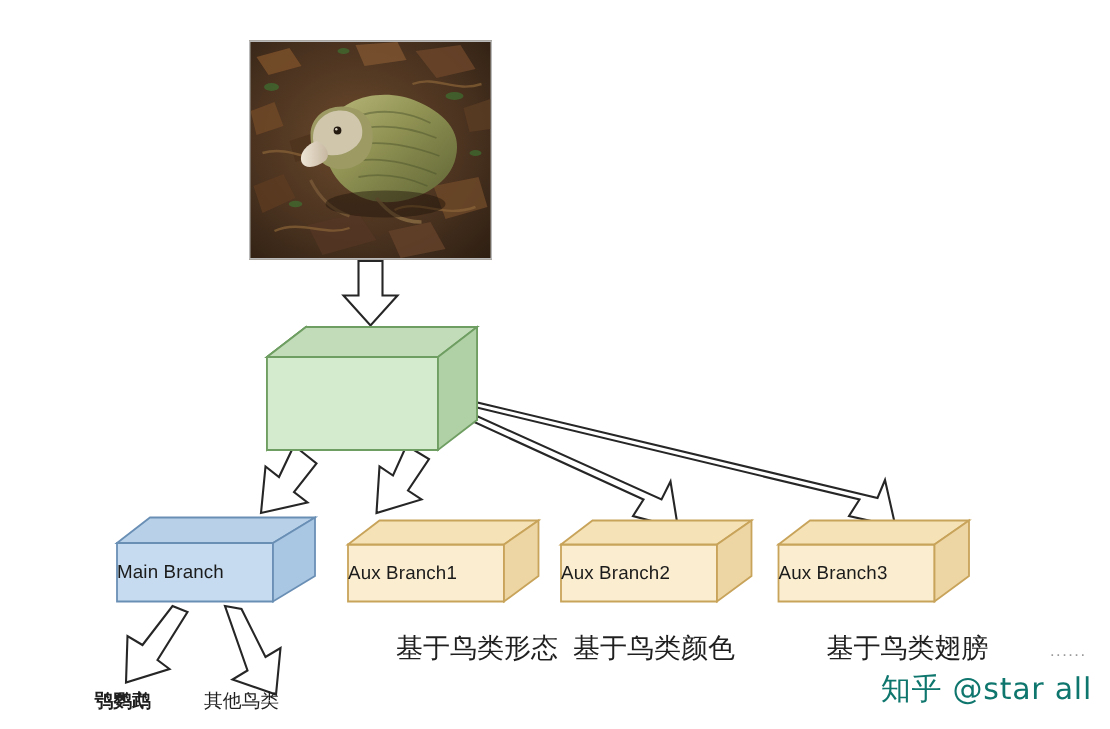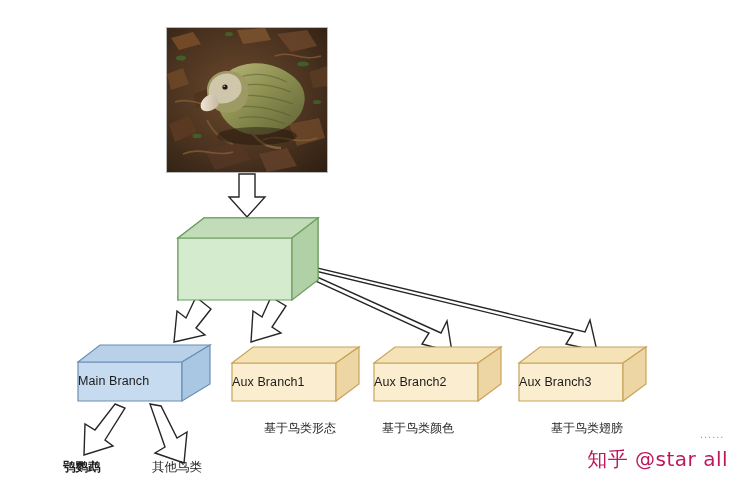--- a/index.html
+++ b/index.html
@@ -46,21 +46,21 @@
     text-align: left;
     font-size: 12.5px;
     color: #1b1b1b;
     letter-spacing: 0.1px;
     white-space: nowrap;
   }
 
   
   .caption {
     position: absolute;
-    font-size: 12px;
+    font-size: 18px;
     color: #1f1f1f;
     white-space: nowrap;
     font-family: "DejaVu Sans", "Liberation Sans", sans-serif;
   }
   .leaf-label {
     position: absolute;
     font-size: 12.5px;
     color: #1f1f1f;
     white-space: nowrap;
     font-family: "DejaVu Sans", "Liberation Sans", sans-serif;
@@ -70,21 +70,21 @@
     font-size: 11px;
     color: #9a9a9a;
     letter-spacing: 1px;
     white-space: nowrap;
   }
   #watermark {
     position: absolute;
     right: 12px;
     top: 446px;
     font-size: 20px;
-    color: #be185d;
+    color: #0f766e;
     white-space: nowrap;
     font-family: "DejaVu Sans", "Liberation Sans", sans-serif;
     letter-spacing: 0.5px;
   }
 </style>
 </head>
 <body>
 
 <div id="canvas">
 
@@ -229,17 +229,17 @@
     </svg>
     <span class="box-label" style="top:29px; left:0; width:104px;">Aux Branch3</span>
   </div>
 
   <div class="caption" style="left:264px; top:420px;">基于鸟类形态</div>
   <div class="caption" style="left:382px; top:420px;">基于鸟类颜色</div>
   <div class="caption" style="left:551px; top:420px;">基于鸟类翅膀</div>
   <div class="ellipsis-label" style="left:700px; top:428px;">......</div>
 
   <div class="leaf-label" style="left:63px; top:459px;font-weight:bold;">鸮鹦鹉</div>
-  <div class="leaf-label" style="left:152px; top:459px;">其他鸟类</div>
+  <div class="leaf-label" style="left:136px; top:459px;">其他鸟类</div>
 
   <div id="watermark">知乎 @star all</div>
 
 </div>
 
 </body></html>

